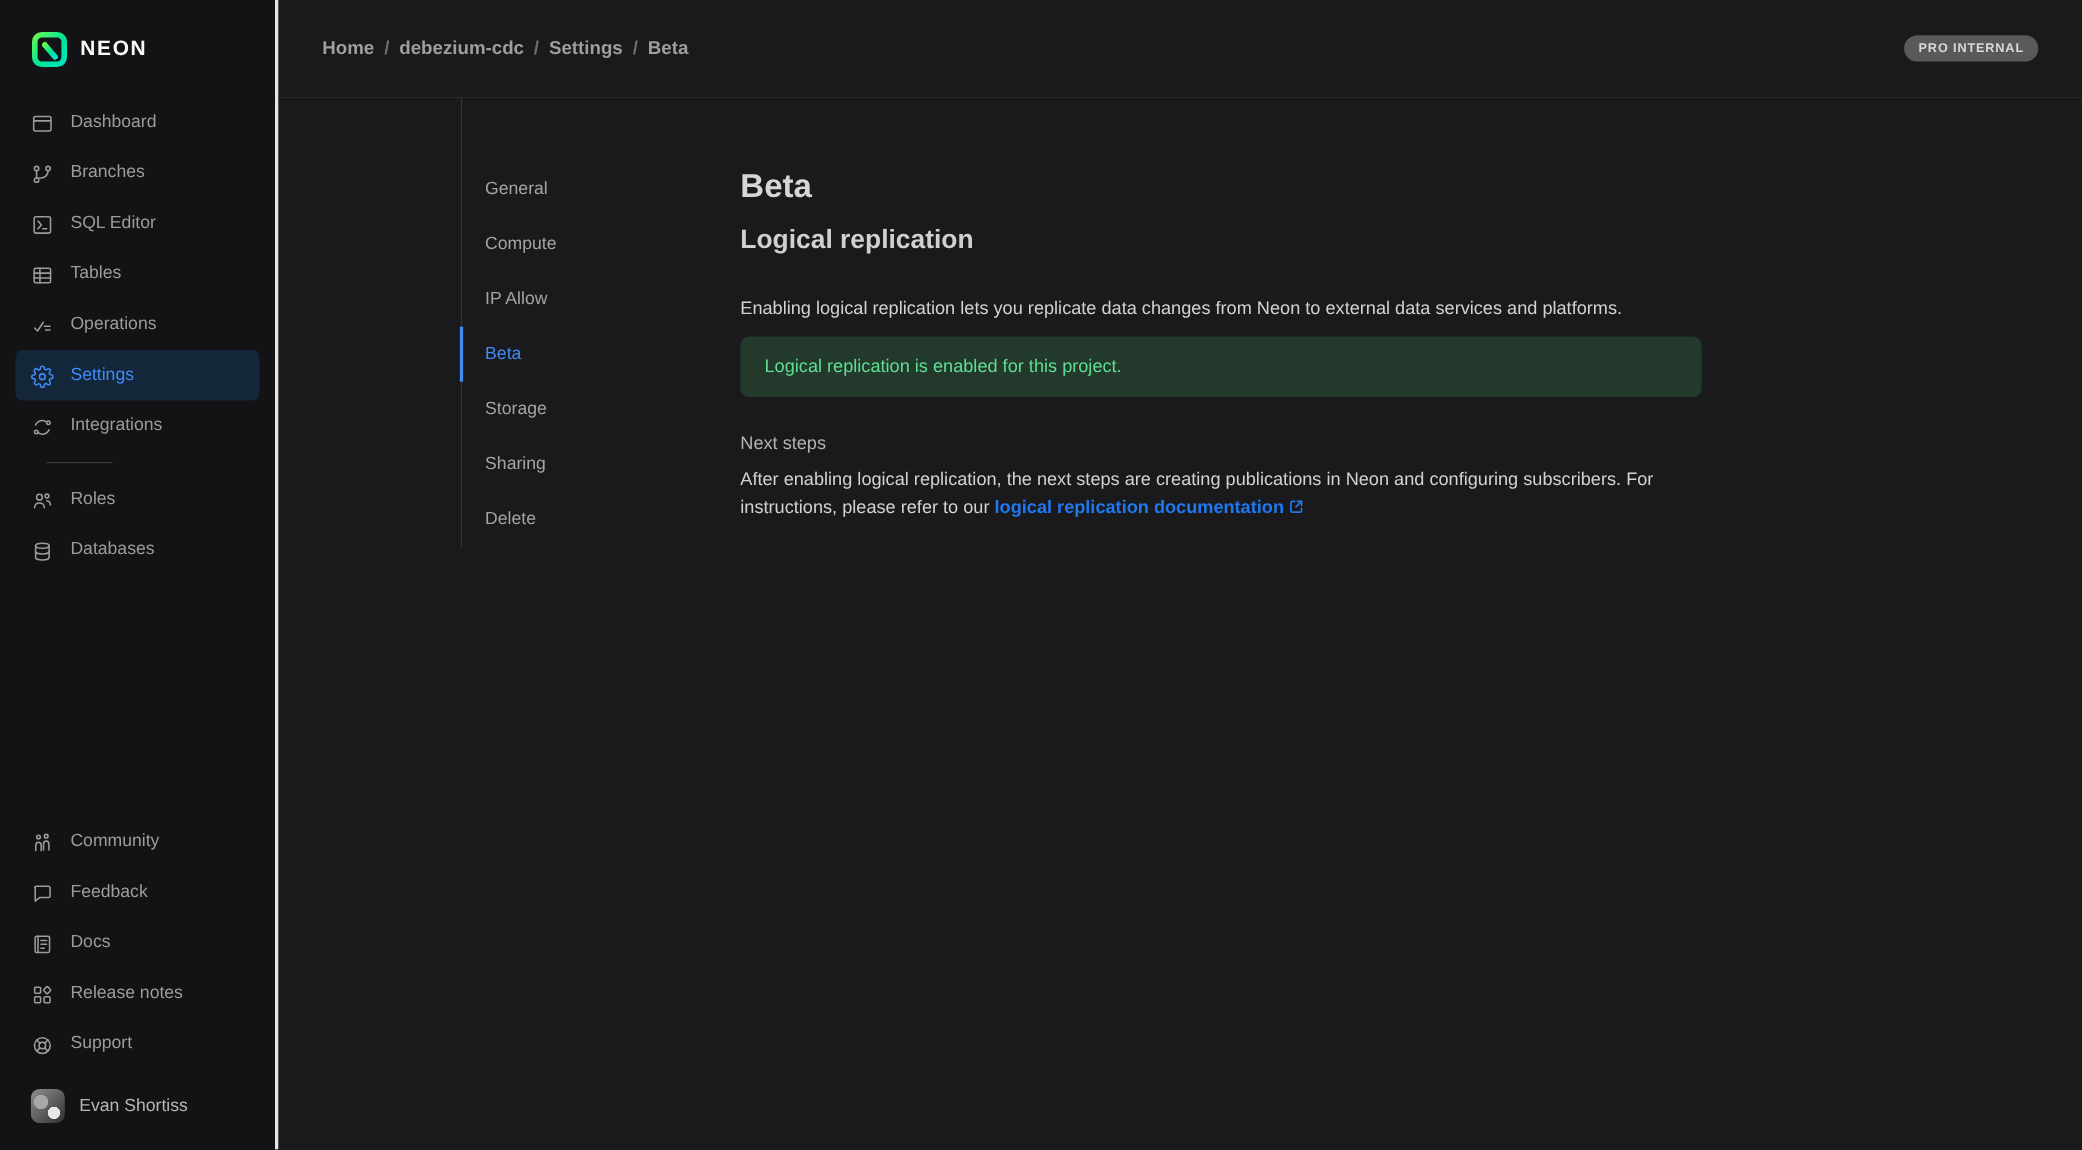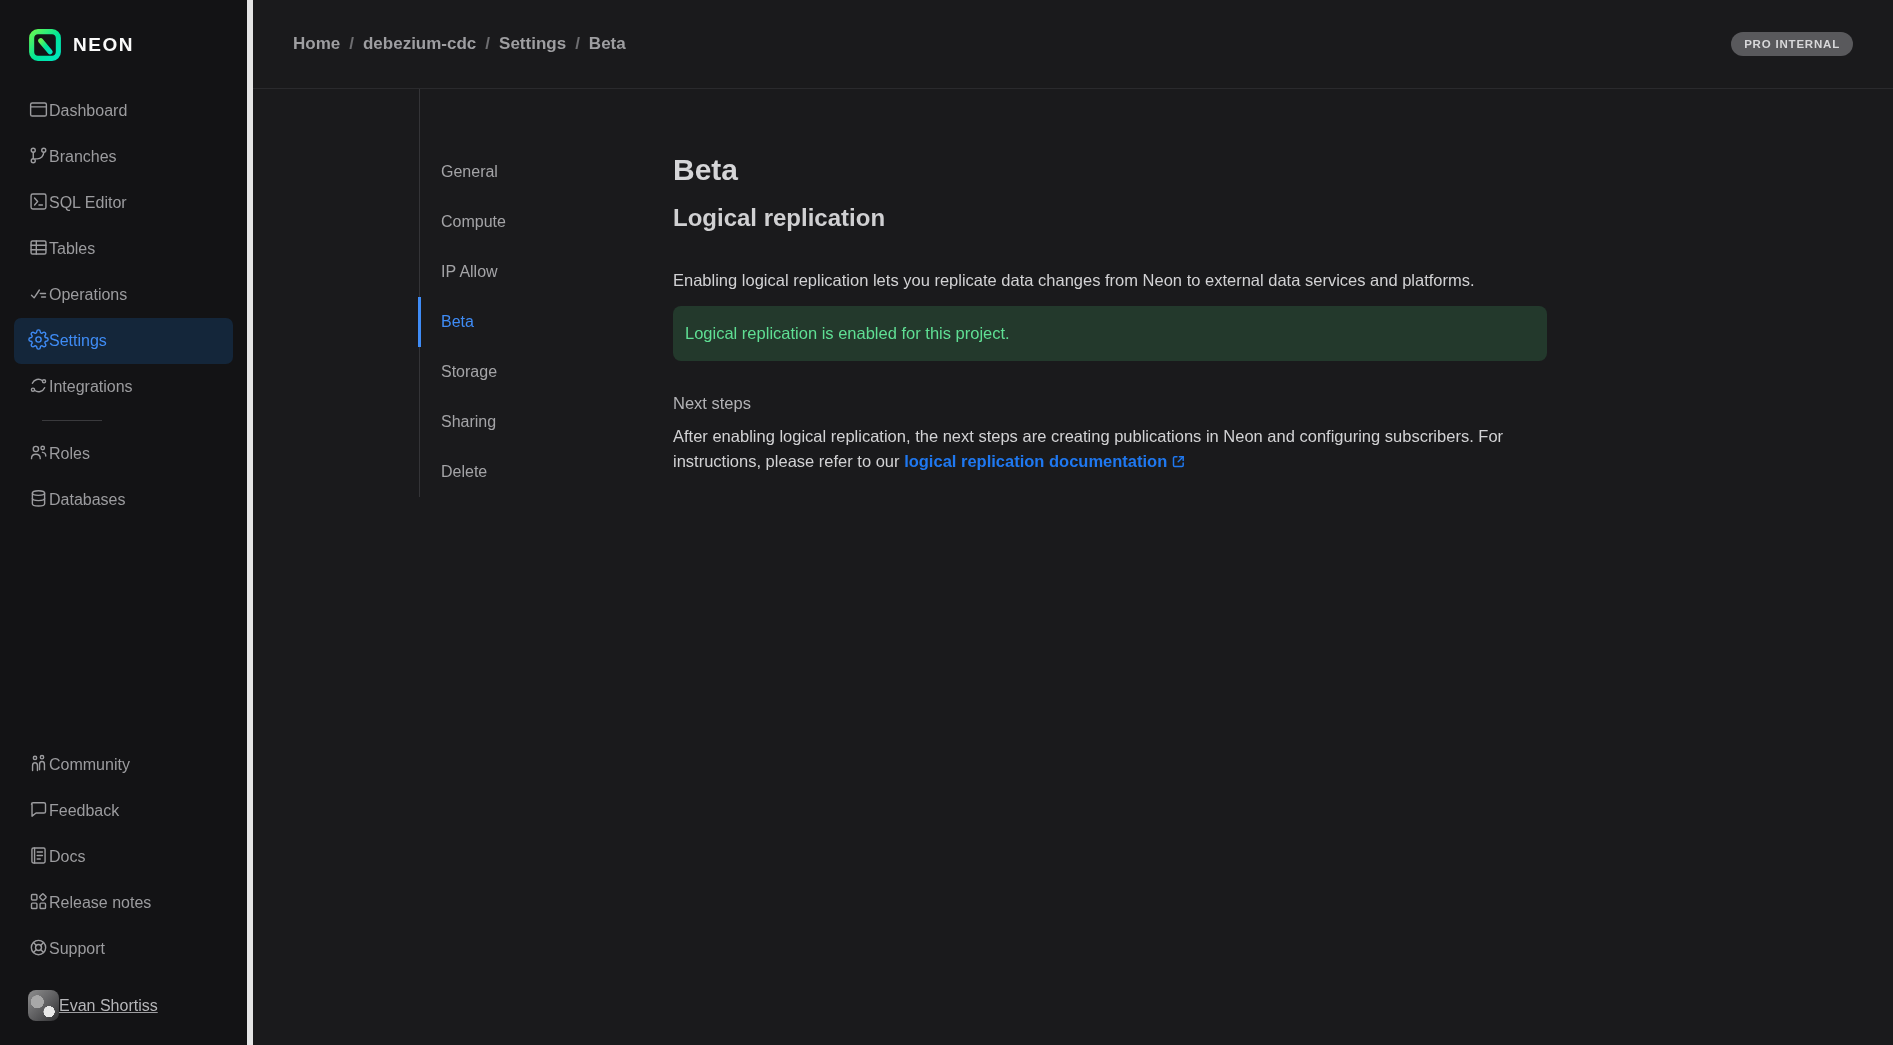--- a/index.html
+++ b/index.html
@@ -26,38 +26,38 @@
   body{
     background:var(--main-bg);
     font-family:"Liberation Sans","DejaVu Sans",sans-serif;
     color:var(--text-muted);
     display:flex;
   }
   
   .sidebar{
     width:253px;min-width:253px;height:100%;
     background:var(--sidebar-bg);
-    border-right:6px solid #e5e5e5;
+    border-right:3px solid #e5e5e5;
     display:flex;flex-direction:column;
     padding:28px 14px 14px 14px;
   }
   .logo-row{display:flex;align-items:center;gap:11px;padding:0 14px;margin-bottom:26px;cursor:pointer;}
   .logo-row svg{display:block;}
   .brand-name{color:#fafafa;font-weight:bold;font-size:19px;letter-spacing:1.5px;}
   .side-item{
-    display:flex;align-items:flex-start;
+    display:flex;align-items:flex-end;gap:15px;
     padding:11px 14px;border-radius:7px;
     font-size:16px;color:var(--text-muted);
     cursor:pointer;line-height:24px;white-space:nowrap;
   }
   .side-item .icn{width:21px;height:21px;display:flex;align-items:center;justify-content:center;flex:0 0 auto;}
   .side-item.active{background:var(--active-bg);color:var(--accent-blue);}
   .side-divider{height:1px;background:#3a3a3d;width:60px;margin:10px 0 10px 28px;}
   .nav-spacer{flex:1 1 auto;}
-  .user-row{display:flex;align-items:center;padding:10px 14px;margin-top:8px;cursor:pointer;text-decoration:underline;}
+  .user-row{display:flex;align-items:center;gap:13px;padding:10px 14px;margin-top:8px;cursor:pointer;}
   .avatar{
     width:31px;height:31px;border-radius:8px;flex:0 0 auto;
     background:
       radial-gradient(circle at 68% 70%, #e8e8e8 0 18%, transparent 19%),
       radial-gradient(circle at 30% 38%, #a8a8a8 0 22%, transparent 23%),
       linear-gradient(135deg,#8f8f8f 0%,#5c5c5e 55%,#2e2e30 100%);
   }
   .user-name{font-size:16px;color:#b6b6b9;}
   
   .main{flex:1;display:flex;flex-direction:column;height:100%;}
@@ -91,21 +91,21 @@
   }
   .snav-item.active{color:var(--accent-blue);border-left-color:var(--accent-blue);}
   
   .main-col{padding-top:62px;max-width:874px;flex:1;}
   h1.page-title{font-size:30px;line-height:38px;color:var(--text-bright);font-weight:bold;margin-bottom:14px;}
   h2.section-title{font-size:24px;line-height:30px;color:#d0d0d2;font-weight:bold;margin-bottom:35px;}
   .desc{font-size:16.5px;line-height:25px;color:var(--text-body);margin-bottom:13px;max-width:860px;}
   .banner{
     background:var(--success-bg);
     border-radius:8px;
-    padding:15px 12px;
+    padding:15px 22px;
     margin-bottom:30px;
   }
   .banner-text{color:var(--success-text);font-size:16.5px;line-height:25px;}
   .next-label{font-size:16.5px;line-height:25px;color:var(--text-soft);margin-bottom:8px;}
   .next-text{font-size:16.5px;line-height:25px;color:var(--text-body);max-width:860px;}
   .doc-link{color:var(--link-blue);font-weight:bold;text-decoration:none;cursor:pointer;}
   .ext-icon{display:inline-block;vertical-align:-2px;margin-left:4px;color:var(--link-blue);}
   svg{display:block;}
   .icn svg,.ext-icon svg{display:inline-block;}
 </style>

